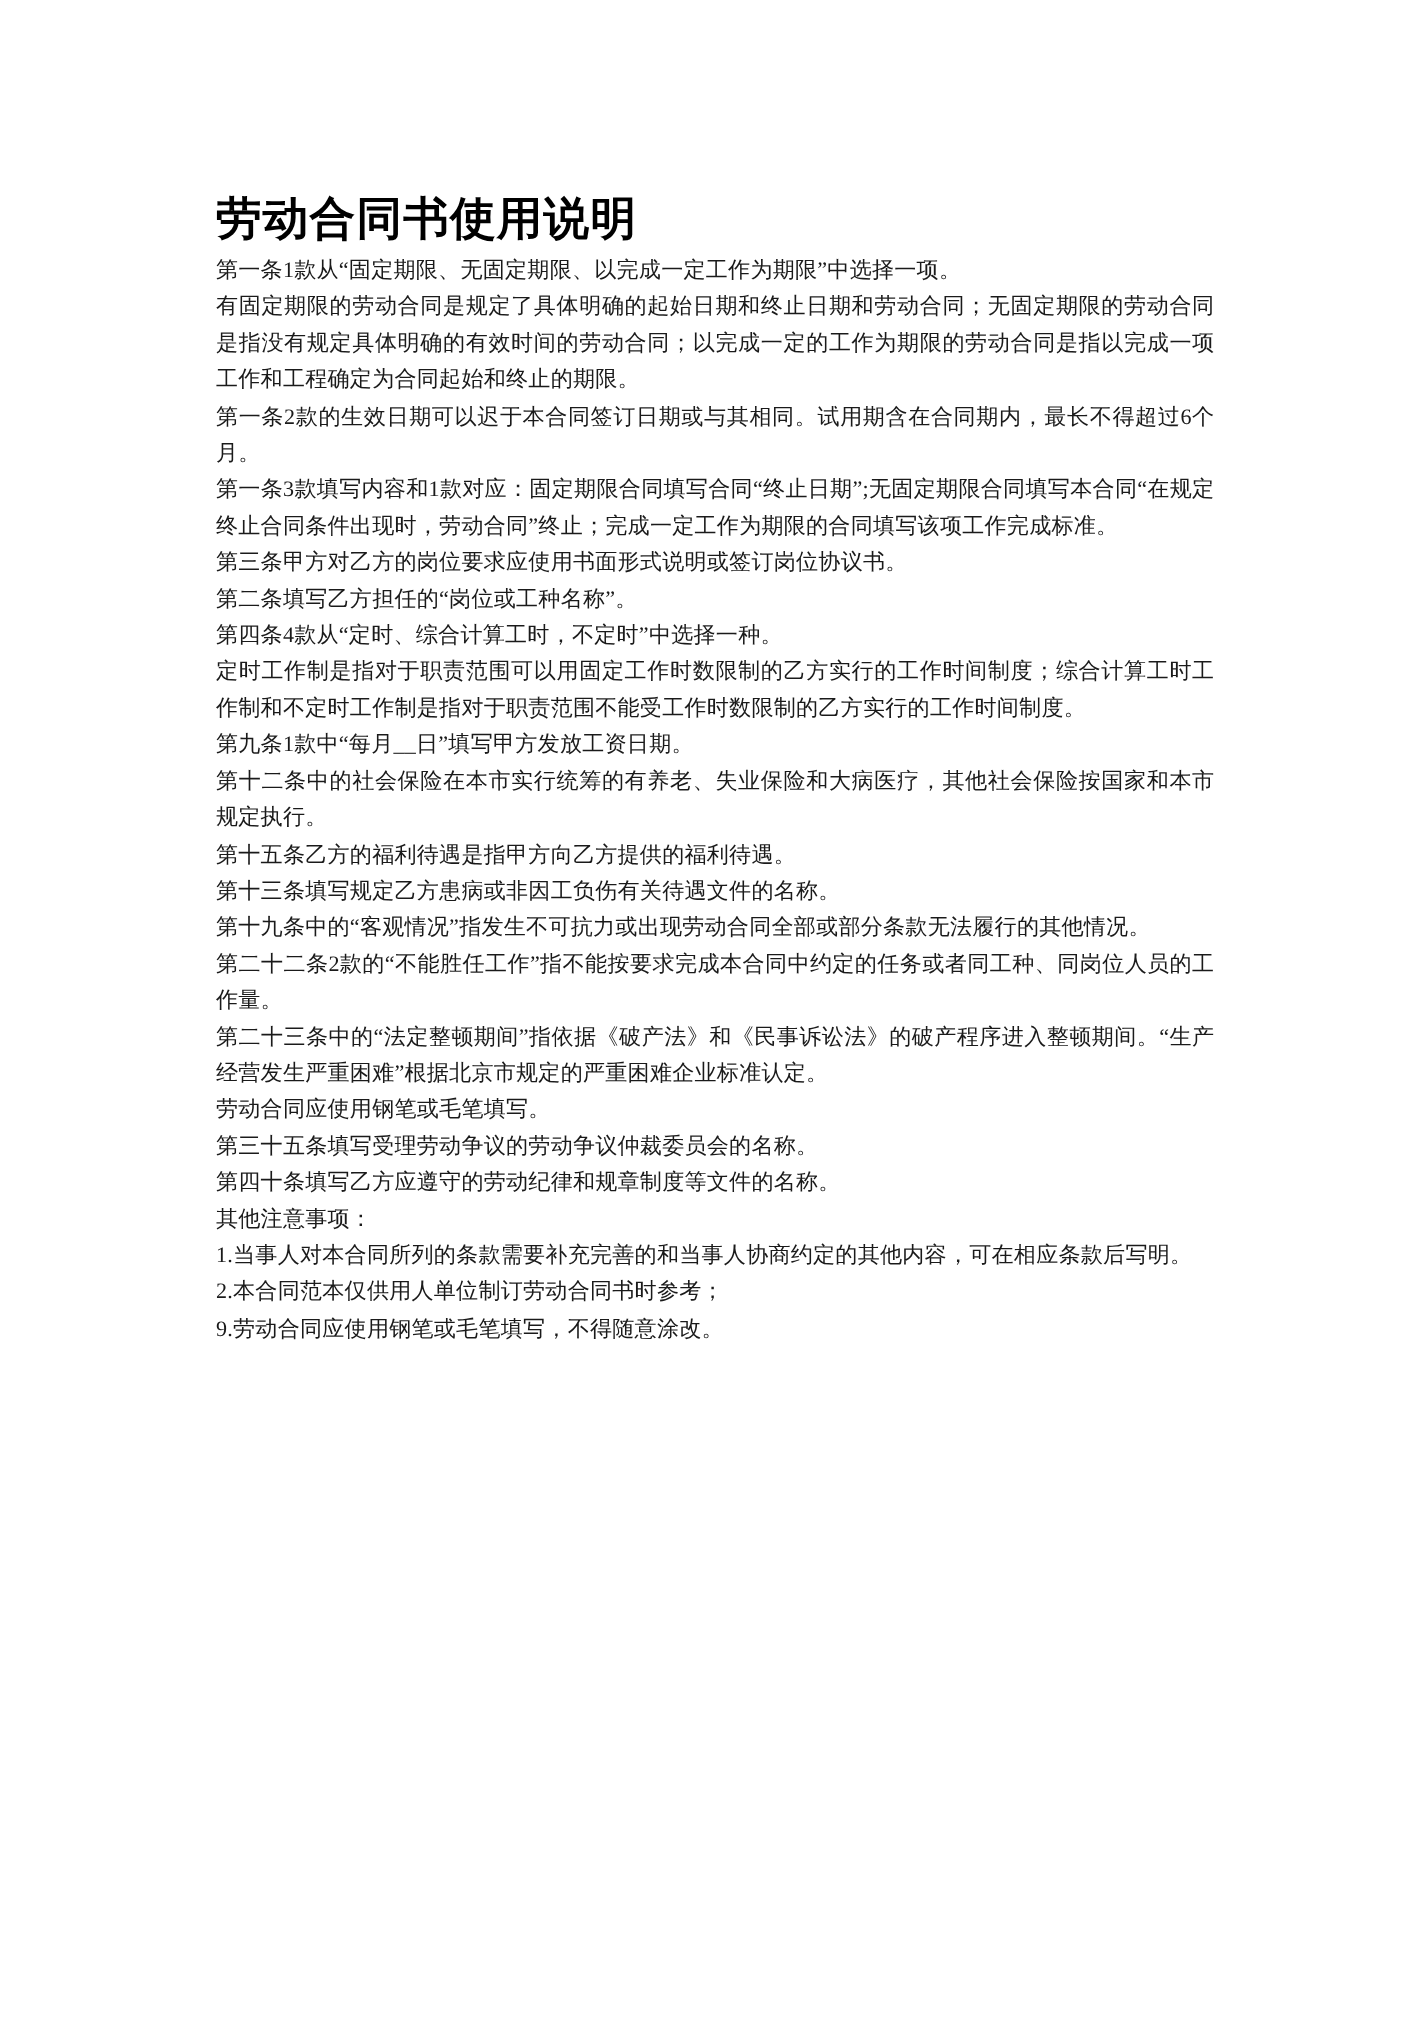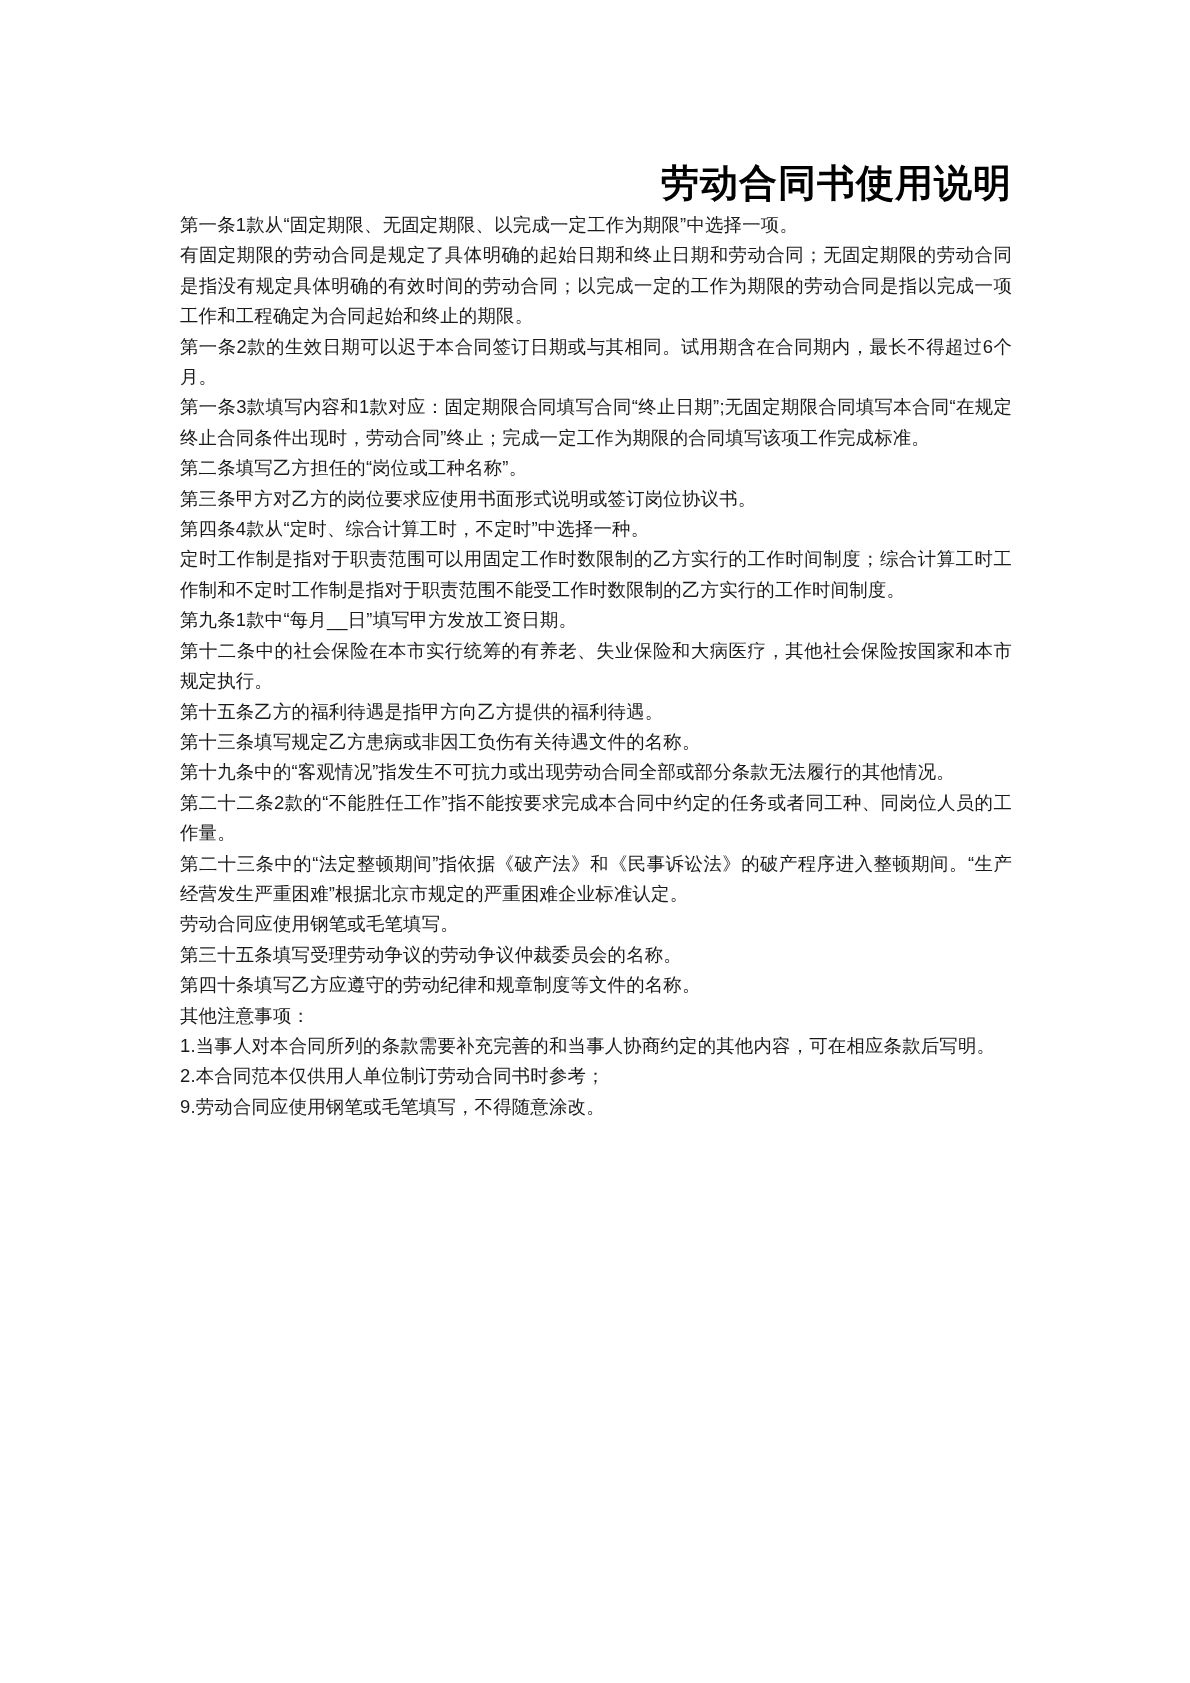--- a/index.html
+++ b/index.html
@@ -14,31 +14,31 @@
       overflow: hidden;
       color: #1a1a1a;
     }
     .page {
       position: absolute;
       left: 180px;
       top: 160px;
       width: 832px;
     }
     .title {
-      text-align: right;
+      text-align: left;
       font-family: Liberation Serif, serif;
       font-weight: bold;
       font-size: 38px;
       line-height: 46px;
       letter-spacing: 1px;
       margin: 0 0 4px 0;
       color: #000000;
     }
     .body-text {
-      font-family: Liberation Sans, sans-serif;
+      font-family: Liberation Serif, serif;
       font-size: 18.4px;
       line-height: 30.4px;
       text-align: justify;
       text-justify: inter-character;
       margin: 0;
       letter-spacing: 0.2px;
     }
     .para {
       margin: 0;
     }
@@ -46,22 +46,22 @@
 </head>
 <body>
 
 <div class="page">
   <h1 class="title">劳动合同书使用说明</h1>
   <div class="body-text">
     <p class="para">第一条1款从“固定期限、无固定期限、以完成一定工作为期限”中选择一项。</p>
     <p class="para">有固定期限的劳动合同是规定了具体明确的起始日期和终止日期和劳动合同；无固定期限的劳动合同是指没有规定具体明确的有效时间的劳动合同；以完成一定的工作为期限的劳动合同是指以完成一项工作和工程确定为合同起始和终止的期限。</p>
     <p class="para">第一条2款的生效日期可以迟于本合同签订日期或与其相同。试用期含在合同期内，最长不得超过6个月。</p>
     <p class="para">第一条3款填写内容和1款对应：固定期限合同填写合同“终止日期”;无固定期限合同填写本合同“在规定终止合同条件出现时，劳动合同”终止；完成一定工作为期限的合同填写该项工作完成标准。</p>
+    <p class="para">第三条甲方对乙方的岗位要求应使用书面形式说明或签订岗位协议书。</p>
     <p class="para">第二条填写乙方担任的“岗位或工种名称”。</p>
-    <p class="para">第三条甲方对乙方的岗位要求应使用书面形式说明或签订岗位协议书。</p>
     <p class="para">第四条4款从“定时、综合计算工时，不定时”中选择一种。</p>
     <p class="para">定时工作制是指对于职责范围可以用固定工作时数限制的乙方实行的工作时间制度；综合计算工时工作制和不定时工作制是指对于职责范围不能受工作时数限制的乙方实行的工作时间制度。</p>
     <p class="para">第九条1款中“每月__日”填写甲方发放工资日期。</p>
     <p class="para">第十二条中的社会保险在本市实行统筹的有养老、失业保险和大病医疗，其他社会保险按国家和本市规定执行。</p>
     <p class="para">第十五条乙方的福利待遇是指甲方向乙方提供的福利待遇。</p>
     <p class="para">第十三条填写规定乙方患病或非因工负伤有关待遇文件的名称。</p>
     <p class="para">第十九条中的“客观情况”指发生不可抗力或出现劳动合同全部或部分条款无法履行的其他情况。</p>
     <p class="para">第二十二条2款的“不能胜任工作”指不能按要求完成本合同中约定的任务或者同工种、同岗位人员的工作量。</p>
     <p class="para">第二十三条中的“法定整顿期间”指依据《破产法》和《民事诉讼法》的破产程序进入整顿期间。“生产经营发生严重困难”根据北京市规定的严重困难企业标准认定。</p>
     <p class="para">劳动合同应使用钢笔或毛笔填写。</p>

